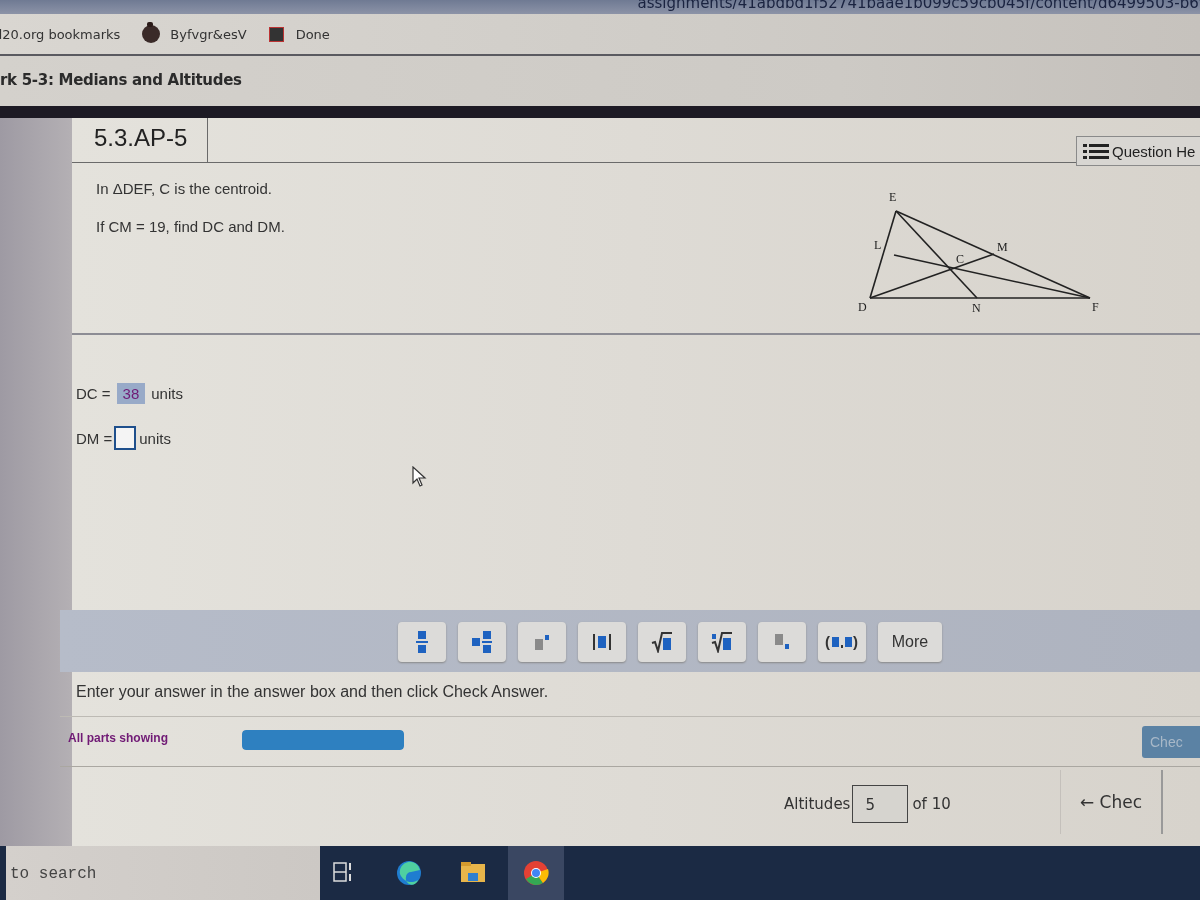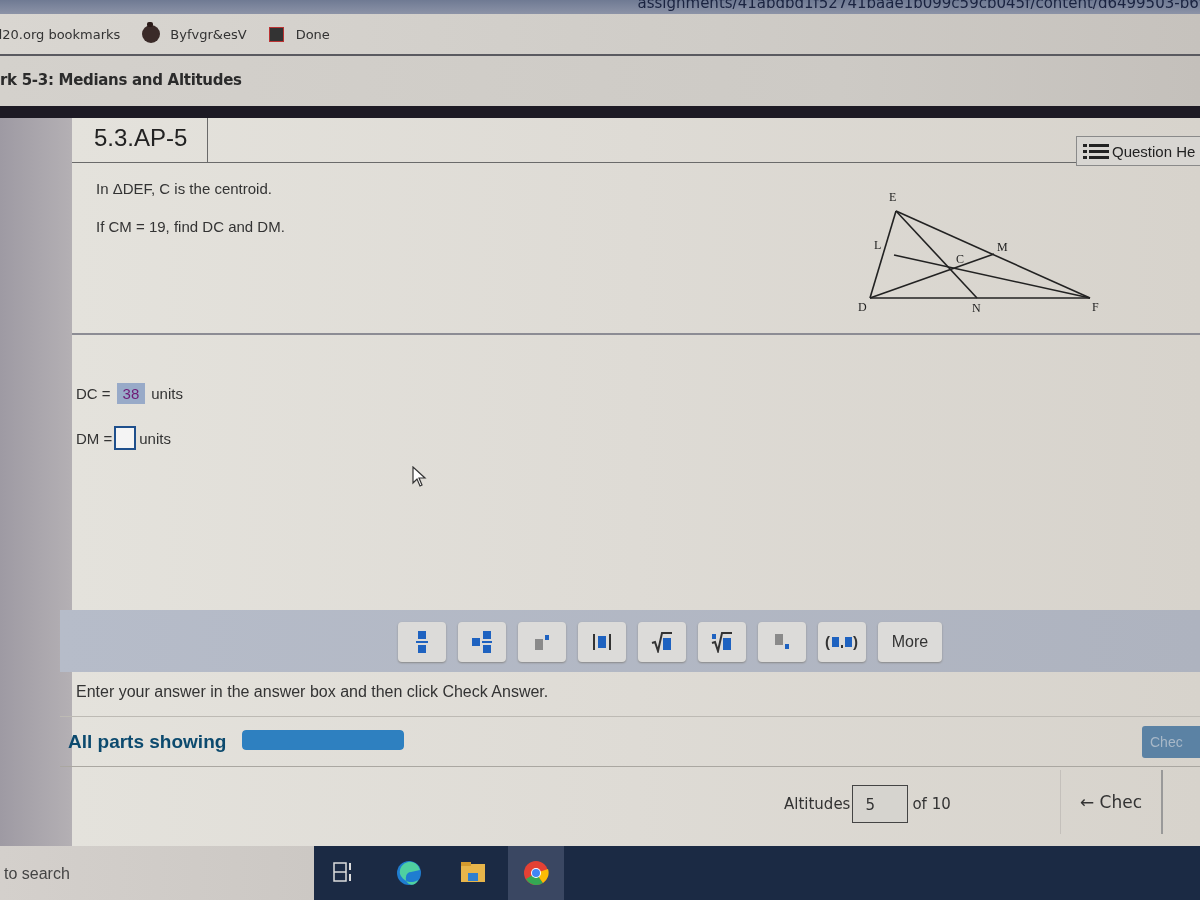--- a/index.html
+++ b/index.html
@@ -81,21 +81,21 @@
     box-shadow:0 1px 2px #888; display:flex; align-items:center; justify-content:center;
     color:#1e62c0; font-size:15px; font-weight:bold;
   }
   .pal-btn.more { width:64px; color:#333; font-weight:normal; font-size:16px; }
   .instr {
     position:absolute; left:60px; top:672px; width:1140px; height:44px;
     border-bottom:1px solid #bdbab4; font-size:16px; color:#333;
   }
   .instr span { position:absolute; left:16px; top:11px; }
   .status-row { position:absolute; left:60px; top:718px; width:1140px; height:48px; border-bottom:1px solid #aaa7a1; }
-  .allparts { position:absolute; left:8px; top:13px; font-size:19px; font-weight:bold; color:#0c4a6e; }
+  .allparts { position:absolute; left:8px; top:13px; font-size:12px; font-weight:bold; color:#701a75; }
   .progress { position:absolute; left:182px; top:12px; width:162px; height:20px; border-radius:4px; background:#c9c9c9; overflow:hidden; }
   .progress-fill { height:100%; background:#2e80c0; border-radius:4px; }
   .clearall {
     position:absolute; left:538px; top:2px; width:164px; height:42px; border:1px solid #cfcdc8;
     font-size:16px; color:#9a9a9a; display:flex; align-items:center; justify-content:center;
   }
   .check {
     position:absolute; right:-6px; top:8px; width:64px; height:32px; background:#5b82a4; border-radius:3px;
     font-size:14px; color:#a8b8c8; line-height:32px; padding-left:8px; box-sizing:border-box;
   }
@@ -107,22 +107,22 @@
   }
   .qnav { position:absolute; left:724px; top:0; height:72px; display:flex; align-items:center; font-family:"DejaVu Sans", sans-serif; font-size:15px; color:#333; }
   .qbox { width:56px; height:38px; border:1px solid #444; margin:0 4px 0 2px; box-sizing:border-box; padding:10px 0 0 12px; background:#d6d4cf; }
   .back {
     position:absolute; left:1000px; top:2px; width:100px; height:64px; border-left:1px solid #c4c0bb; border-right:2px solid #999;
     font-family:"DejaVu Sans", sans-serif; font-size:17px; color:#333; display:flex; align-items:center; justify-content:center;
   }
   
   .taskbar { position:absolute; left:0; top:846px; width:1200px; height:54px; background:#1b2a44; }
   .search-box {
-    position:absolute; left:0; top:0; width:314px; height:54px; background:linear-gradient(90deg,#d4d0cc,#ccc8c4);
-    font-family:Liberation Sans, sans-serif; font-size:16px; color:#444;
+    position:absolute; left:6px; top:0; width:314px; height:54px; background:linear-gradient(90deg,#d4d0cc,#ccc8c4);
+    font-family:Liberation Mono, monospace; font-size:16px; color:#444;
   }
   .search-box span { position:absolute; left:4px; top:19px; }
   .tb-ico { position:absolute; top:14px; }
   .chrome-slot { position:absolute; left:508px; top:0; width:56px; height:54px; background:#3a4762; }
 </style>
 </head>
 <body>
 
 <div class="url-strip">
   <span>assignments/41abdbd1f52741baae1b099c59cb045f/content/d6499503-b6f</span>

